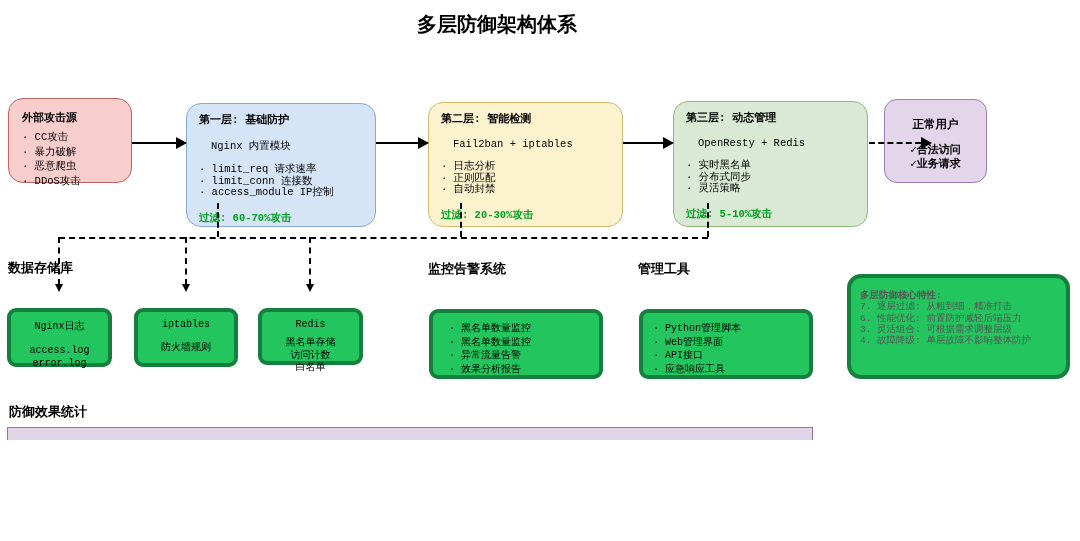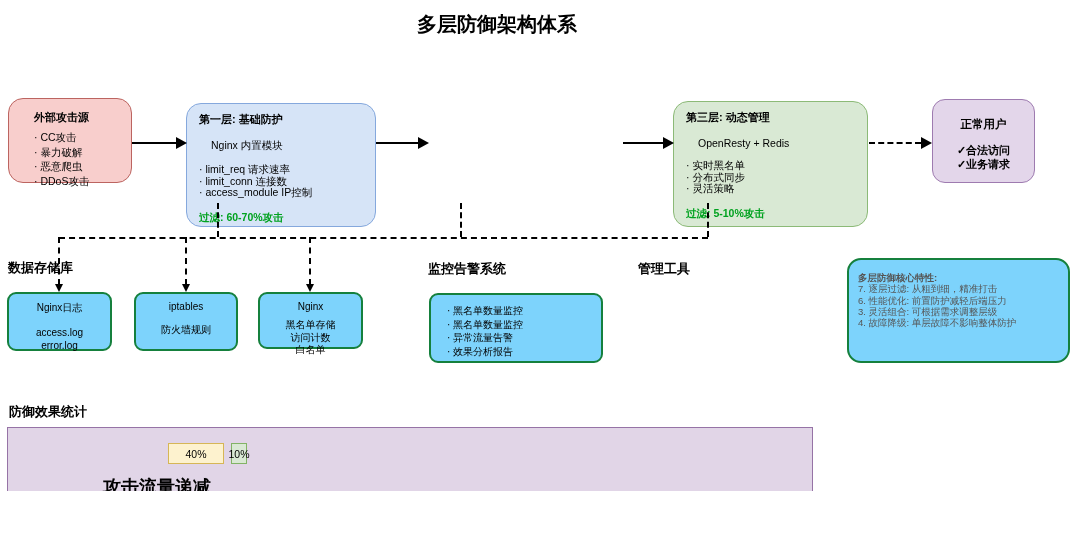--- a/index.html
+++ b/index.html
@@ -1,55 +1,55 @@
 <!DOCTYPE html>
 <html><head>
 <meta charset="utf-8">
 <style>
   html,body{margin:0;padding:0;background:#fff;}
-  .canvas{position:relative;width:1080px;height:491px;background:#fff;overflow:hidden;
-          font-family:Liberation Sans, sans-serif;color:#000;}
+  .canvas{position:relative;width:1080px;height:440px;background:#fff;overflow:hidden;
+          font-family:Liberation Mono, monospace;color:#000;}
   .abs{position:absolute;}
   .title{left:0;top:11px;width:994px;text-align:center;font-size:20px;font-weight:bold;}
 
   
   .node{position:absolute;box-sizing:border-box;border-radius:15px;border:1.5px solid;}
-  .node-attack{left:8px;top:98px;width:124px;height:85px;background:#f8cecc;border-color:#bc6460;padding:11px 25px;}
+  .node-attack{left:8px;top:98px;width:124px;height:85px;background:#f8cecc;border-color:#bc6460;padding:11px 13px;}
   .node-attack .hd{font-size:11px;font-weight:bold;margin-bottom:5px;}
   .node-attack .it{font-size:10.5px;line-height:14.5px;}
   .layer{padding:8px 12px;background:#fff;margin-top:24px;}
   .layer .hd{font-size:11px;font-weight:bold;margin-bottom:12px;}
   .layer .sub{font-size:10.5px;margin-bottom:11px;padding-left:12px;}
   .layer .it{font-size:10.5px;line-height:11.6px;}
   .layer .flt{font-size:10.5px;font-weight:bold;margin-top:12px;color:#00a21f;}
   .node-layer1{left:186px;top:79px;width:190px;height:124px;background:#d6e4f7;border-color:#85a8dd;}
   .node-layer2{left:428px;top:78px;width:195px;height:125px;background:#fdf2ce;border-color:#d8bc6b;}
   .node-layer3{left:673px;top:77px;width:195px;height:126px;background:#d9e9d4;border-color:#8cba77;}
-  .node-users{left:932px;top:99px;width:103px;height:84px;background:#e3d6ea;border-color:#9e7bb0;
+  .node-users{left:884px;top:99px;width:103px;height:84px;background:#e3d6ea;border-color:#9e7bb0;
               text-align:center;padding-top:17px;border-radius:13px;}
   .node-users .hd{font-size:11.5px;font-weight:bold;margin-bottom:12px;}
   .node-users .it{font-size:11px;line-height:13.5px;font-weight:bold;}
 
   
   .aline{position:absolute;top:141.8px;height:2.6px;background:#000;}
   .aline-dash{position:absolute;top:141.8px;height:0;border-top:2.6px dashed #000;background:none;}
   .ahead{position:absolute;top:137px;width:0;height:0;border-top:6px solid transparent;
          border-bottom:6px solid transparent;border-left:11px solid #000;}
 
   
   .dh{position:absolute;height:0;border-top:2px dashed #000;}
   .dv{position:absolute;width:0;border-left:2px dashed #000;}
   .dhead{position:absolute;width:0;height:0;border-left:4.5px solid transparent;
          border-right:4.5px solid transparent;border-top:8.5px solid #000;}
 
   
   .seclabel{position:absolute;font-size:13px;font-weight:bold;}
 
   
-  .gbox{position:absolute;box-sizing:border-box;background:#7dd3fc;border:2px solid #15803d;border-radius:9px;}
+  .gbox{position:absolute;box-sizing:border-box;background:#22c55e;border:4px solid #15803d;border-radius:9px;margin-top:16px;}
   .sbox{text-align:center;padding-top:7px;font-size:10px;}
   .sbox .st{margin-bottom:12px;}
   .sbox .st.tight{margin-bottom:7px;}
   .sbox .sl{line-height:12.6px;}
   .lbox{padding:9px 10px;font-size:10px;}
   .lbox .li{line-height:13.6px;}
   .fbox{left:847px;top:258px;width:223px;height:105px;border-radius:12px;padding:12px 9px;
         font-size:9.5px;color:#555;border-radius:14px;}
   .fbox .ft{font-weight:bold;line-height:11.3px;}
   .fbox .fi{line-height:11.3px;}
@@ -80,20 +80,28 @@
 
   <div class="node layer node-layer1">
     <div class="hd">第一层: 基础防护</div>
     <div class="sub">Nginx 内置模块</div>
     <div class="it">· limit_req 请求速率</div>
     <div class="it">· limit_conn 连接数</div>
     <div class="it">· access_module IP控制</div>
     <div class="flt">过滤: 60-70%攻击</div>
   </div>
 
+  <div class="node layer node-layer2">
+    <div class="hd">第二层: 智能检测</div>
+    <div class="sub">Fail2ban + iptables</div>
+    <div class="it">· 日志分析</div>
+    <div class="it">· 正则匹配</div>
+    <div class="it">· 自动封禁</div>
+    <div class="flt">过滤: 20-30%攻击</div>
+  </div>
 
   <div class="node layer node-layer3">
     <div class="hd">第三层: 动态管理</div>
     <div class="sub">OpenResty + Redis</div>
     <div class="it">· 实时黑名单</div>
     <div class="it">· 分布式同步</div>
     <div class="it">· 灵活策略</div>
     <div class="flt">过滤: 5-10%攻击</div>
   </div>
 
@@ -131,33 +139,39 @@
   <div class="gbox sbox" style="left:134px;top:292px;width:104px;height:59px;">
     <div class="st">iptables</div>
     <div class="sl">防火墙规则</div>
   </div>
   <div class="gbox sbox" style="left:7px;top:292px;width:105px;height:59px;">
     <div class="st">Nginx日志</div>
     <div class="sl">access.log</div>
     <div class="sl">error.log</div>
   </div>
   <div class="gbox sbox" style="left:258px;top:292px;width:105px;height:57px;">
-    <div class="st tight">Nginx</div>
+    <div class="st tight">Redis</div>
     <div class="sl">黑名单存储</div>
     <div class="sl">访问计数</div>
     <div class="sl">白名单</div>
   </div>
 
   <div class="gbox lbox" style="left:429px;top:293px;width:174px;height:70px;padding-left:16px;">
     <div class="li">· 黑名单数量监控</div>
     <div class="li">· 黑名单数量监控</div>
     <div class="li">· 异常流量告警</div>
     <div class="li">· 效果分析报告</div>
   </div>
 
+  <div class="gbox lbox" style="left:639px;top:293px;width:174px;height:70px;">
+    <div class="li">· Python管理脚本</div>
+    <div class="li">· Web管理界面</div>
+    <div class="li">· API接口</div>
+    <div class="li">· 应急响应工具</div>
+  </div>
 
   <div class="gbox fbox">
     <div class="ft">多层防御核心特性:</div>
     <div class="fi">7. 逐层过滤: 从粗到细，精准打击</div>
     <div class="fi">6. 性能优化: 前置防护减轻后端压力</div>
     <div class="fi">3. 灵活组合: 可根据需求调整层级</div>
     <div class="fi">4. 故障降级: 单层故障不影响整体防护</div>
   </div>
 
   <div class="seclabel" style="left:9px;top:403px;">防御效果统计</div>

